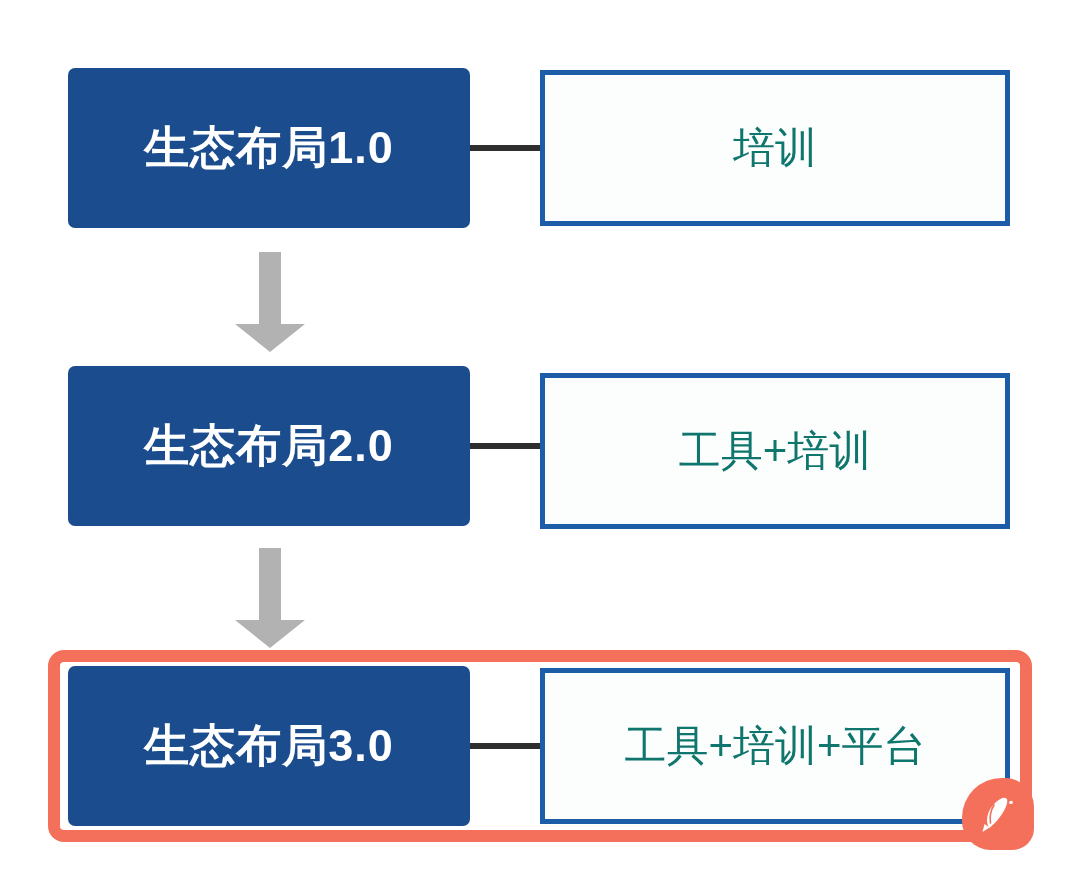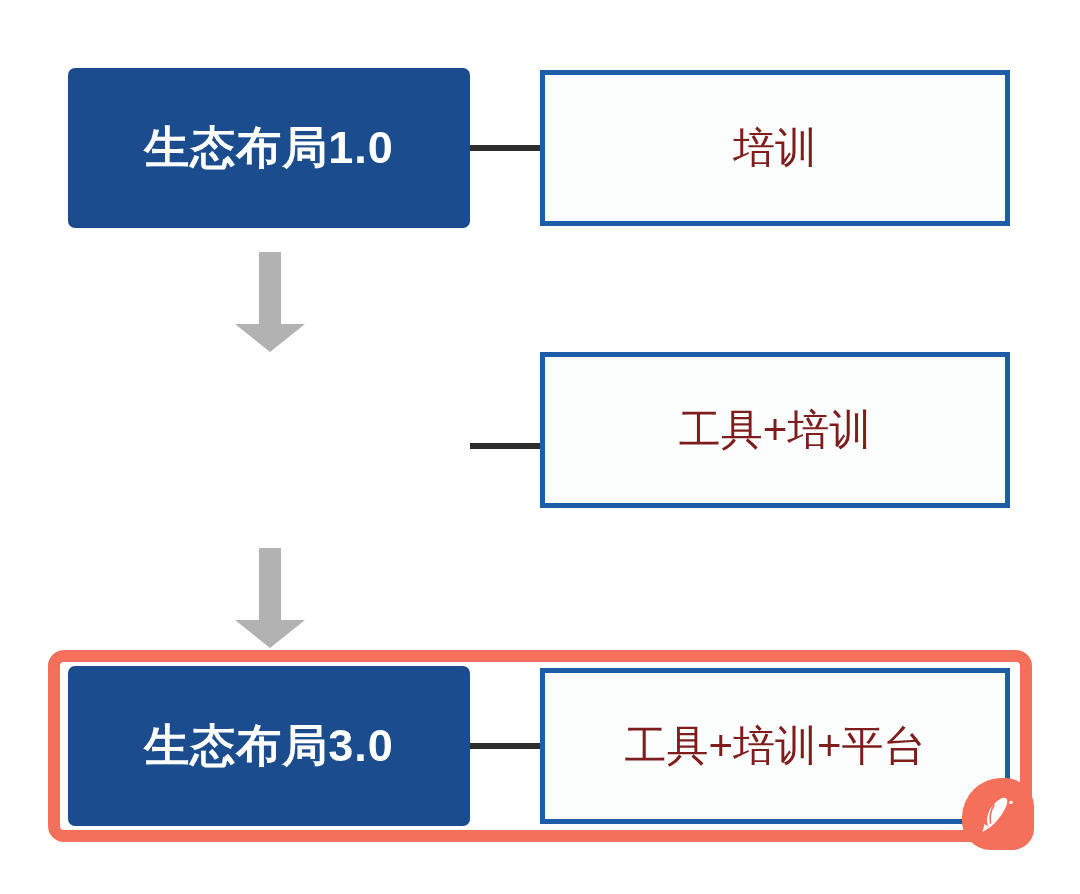--- a/index.html
+++ b/index.html
@@ -41,21 +41,21 @@
     width: 470px;
     height: 156px;
     background: #fcfdfd;
     border: 5px solid #1D5CA6;
     box-sizing: border-box;
     display: flex;
     align-items: center;
     justify-content: center;
   }
   .content-box .content-text {
-    color: #7f1d1d;
+    color: #0f766e;
     font-size: 42px;
     font-weight: 400;
     white-space: nowrap;
   }
   
   .connector {
     position: absolute;
     left: 470px;
     width: 70px;
     height: 6px;
@@ -127,22 +127,25 @@
   <div class="connector" style="top:145px;"></div>
   <div class="content-box" style="top:70px;">
     <span class="content-text">培训</span>
   </div>
 
   <div class="down-arrow" style="left:235px; top:252px;">
     <div class="shaft"></div>
     <div class="head"></div>
   </div>
 
+  <div class="stage-box" style="top:366px;">
+    <span class="stage-text">生态布局2.0</span>
+  </div>
   <div class="connector" style="top:443px;"></div>
-  <div class="content-box" style="top:352px;">
+  <div class="content-box" style="top:373px;">
     <span class="content-text">工具+培训</span>
   </div>
 
   <div class="down-arrow" style="left:235px; top:548px;">
     <div class="shaft"></div>
     <div class="head"></div>
   </div>
 
   <div class="highlight-frame"></div>
 

